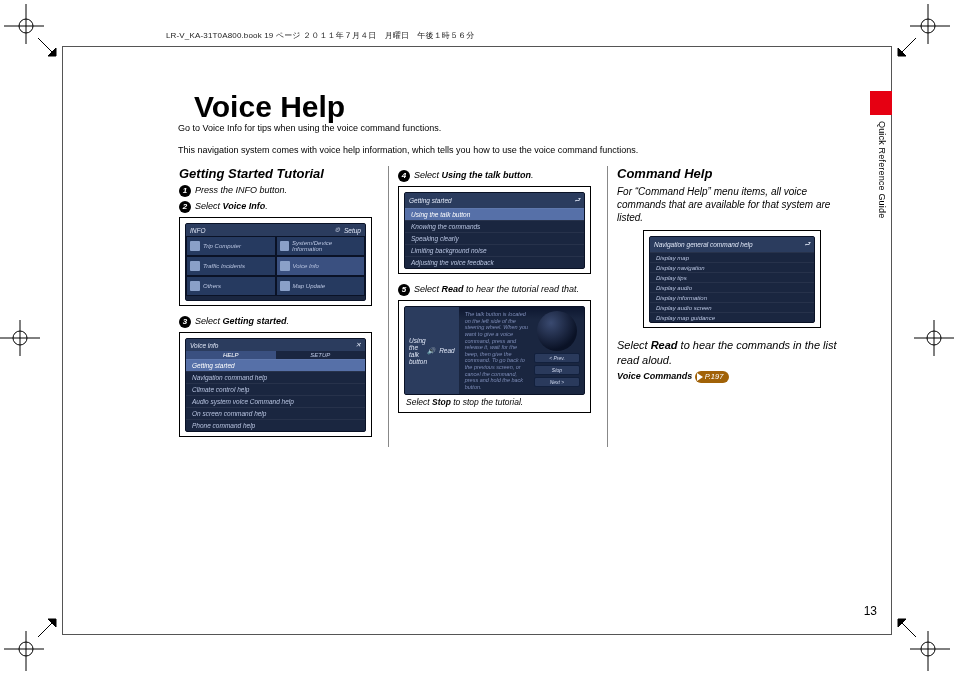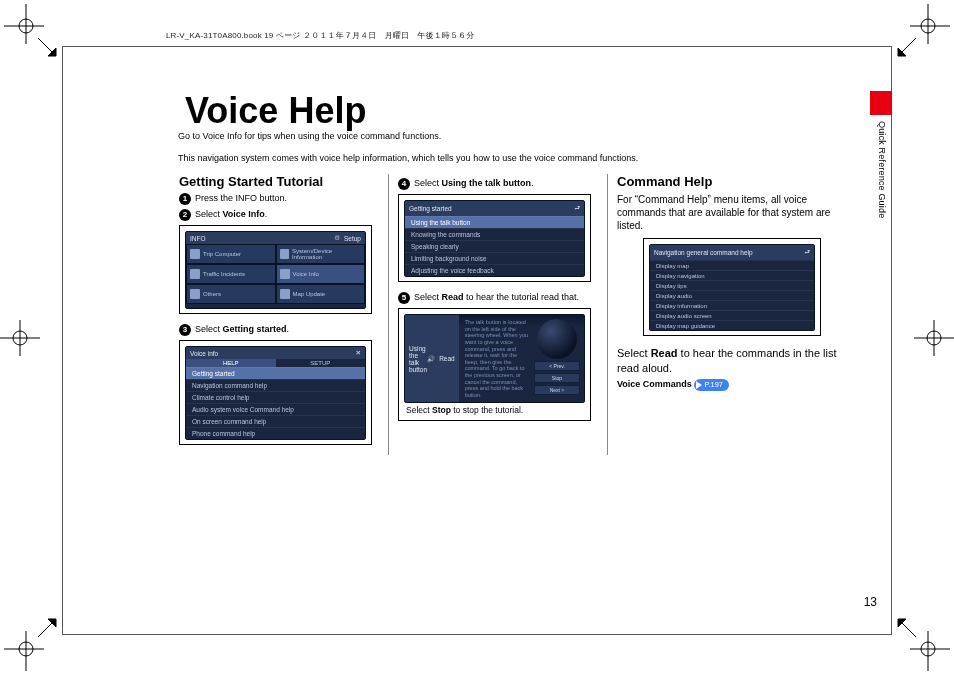--- a/index.html
+++ b/index.html
@@ -36,32 +36,32 @@
     border:0.5px solid #555;
   }
   .running-head{
     position:absolute;left:166px;top:30px;font-size:8px;color:#222;
     letter-spacing:0.02em;white-space:nowrap;
   }
   .content{
     position:absolute; inset:46px 62px 40px 62px;
     padding:44px 36px 24px 116px;
   }
-  h1{font-size:36px;font-weight:600;margin:0 0 6px 7px;}
+  h1{font-size:30px;font-weight:600;margin:0 0 6px 16px;}
   .intro{font-size:9px;line-height:1.35;margin:2px 0 10px 0;max-width:640px;}
   .tab-red{position:absolute;right:-1px;top:44px;width:22px;height:24px;background:#e60012;}
   .side-label{
     position:absolute;right:4px;top:74px;
     writing-mode:vertical-rl;text-orientation:mixed;
     font-size:9px;letter-spacing:0.02em;
   }
-  .pgnum{position:absolute;right:14px;bottom:25px;font-size:12px;}
+  .pgnum{position:absolute;right:14px;bottom:16px;font-size:12px;}
 
   .columns{display:flex;gap:0;}
-  .column{flex:0 0 202px;padding:0 8px 0 0;border-left:0.5px solid transparent;}
+  .column{flex:0 0 202px;padding:0 8px 0 0;border-left:0.5px solid transparent;font-style:italic;}
   .col-sep{width:0;border-left:0.5px solid #888;margin:0 8px;}
   .column.col3{flex:0 0 240px;}
   h2{font-size:13px;font-weight:700;margin:0 0 4px 0;}
 
   .step{display:flex;align-items:flex-start;gap:4px;margin:4px 0 4px 0;font-size:9px;line-height:1.3;}
   .step-num{flex:0 0 auto;width:12px;height:12px;border-radius:50%;
     background:#000;color:#fff;display:flex;align-items:center;justify-content:center;
     font-size:8px;font-weight:700;margin-top:0;}
   .step-text b{font-weight:700;}
 
@@ -85,21 +85,21 @@
   .info-ico{width:10px;height:10px;background:#8aa0c8;border-radius:1px;display:inline-block;}
 
   .talk-box .screen{display:flex;gap:2px;padding:4px;}
   .talk-left{flex:1;font-size:5.5px;color:#7e8db8;line-height:1.2;}
   .talk-right{flex:0 0 46px;display:flex;flex-direction:column;gap:2px;}
   .dial{width:40px;height:40px;border-radius:50%;background:radial-gradient(circle at 35% 30%,#3a4a70,#0a1226 70%);margin:0 auto;}
   .tbtn{background:#2a3a5c;border:1px solid #12203c;border-radius:2px;font-size:5px;text-align:center;color:#cfd8ee;padding:1px 0;}
 
   .cmd-help-screen .row{font-size:6px;padding:1.5px 6px;}
 
-  .pill{display:inline-flex;align-items:center;background:#3b82f6;color:#fff;border-radius:8px;padding:0 6px 0 2px;font-size:7.5px;height:12px;vertical-align:middle;}
+  .pill{display:inline-flex;align-items:center;background:#a16207;color:#fff;border-radius:8px;padding:0 6px 0 2px;font-size:7.5px;height:12px;vertical-align:middle;}
   .pill .arrow{width:0;height:0;border-top:4px solid transparent;border-bottom:4px solid transparent;border-left:6px solid #fff;margin-right:2px;}
 
   .cross-ref{font-size:9px;margin-top:4px;}
   .cross-ref b{font-weight:700;}
 
 </style>
 </head>
 <body>
 
 <div class="crop tl">

